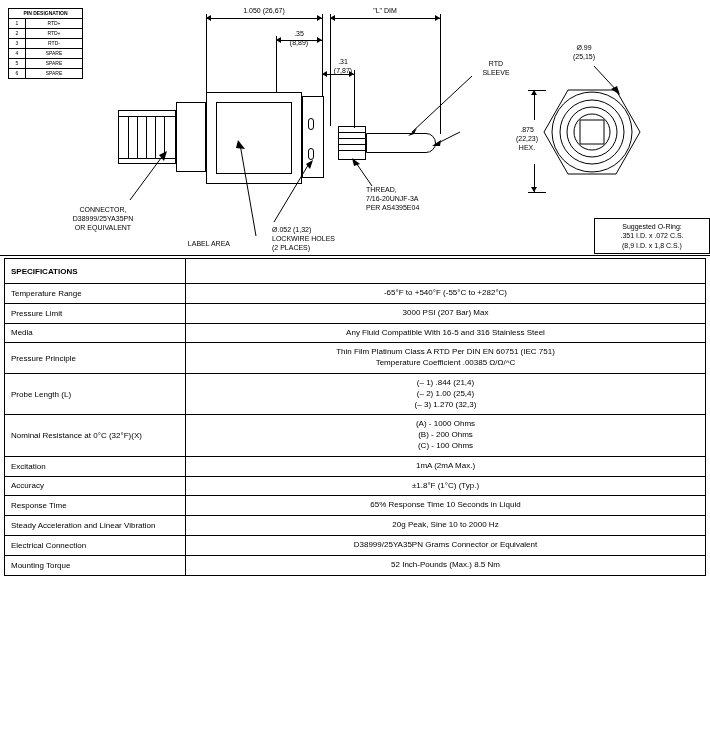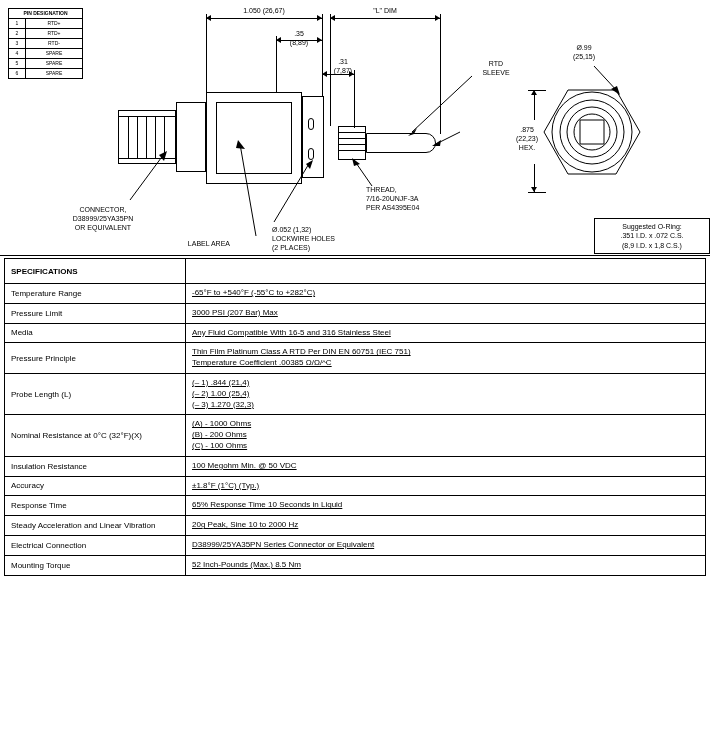--- a/index.html
+++ b/index.html
@@ -115,22 +115,22 @@
     font-size: 8px;
     padding: 4px 6px;
     vertical-align: middle;
   }
   table.spec td.label {
     width: 168px;
     text-align: left;
     border-radius: 6px;
   }
   table.spec td.value {
+    text-align: center;
     line-height: 1.35;
-    text-decoration: underline;
   }
   table.spec td.head {
     font-weight: bold;
     font-size: 8px;
   }
   .spec-head-row td { height: 16px; }
   .multiline { white-space: pre-line; }
 </style>
 </head>
 <body>
@@ -332,38 +332,38 @@
 (– 2) 1.00 (25,4)
 (– 3) 1.270 (32,3)</td>
       </tr>
       <tr>
         <td class="label">Nominal Resistance at 0°C (32°F)(X)</td>
         <td class="value multiline">(A) - 1000 Ohms
 (B) -  200 Ohms
 (C) - 100 Ohms</td>
       </tr>
       <tr>
-        <td class="label">Insulation Resistance</td>
-        <td class="value multiline">100 Megohm Min. @ 50 VDC</td>
+        <td class="label">Excitation</td>
+        <td class="value multiline">1mA (2mA Max.)</td>
       </tr>
       <tr>
         <td class="label">Accuracy</td>
         <td class="value multiline">±1.8°F (1°C) (Typ.)</td>
       </tr>
       <tr>
         <td class="label">Response Time</td>
         <td class="value multiline">65% Response Time 10 Seconds in Liquid</td>
       </tr>
       <tr>
         <td class="label">Steady Acceleration and Linear Vibration</td>
         <td class="value multiline">20g Peak, Sine 10 to 2000 Hz</td>
       </tr>
       <tr>
         <td class="label">Electrical Connection</td>
-        <td class="value multiline">D38999/25YA35PN Series Connector or Equivalent</td>
+        <td class="value multiline">D38999/25YA35PN Grams Connector or Equivalent</td>
       </tr>
       <tr>
         <td class="label">Mounting Torque</td>
         <td class="value multiline">52 Inch-Pounds (Max.) 8.5 Nm</td>
       </tr>
     </tbody>
       </table>
   </div>
 
 </div>

